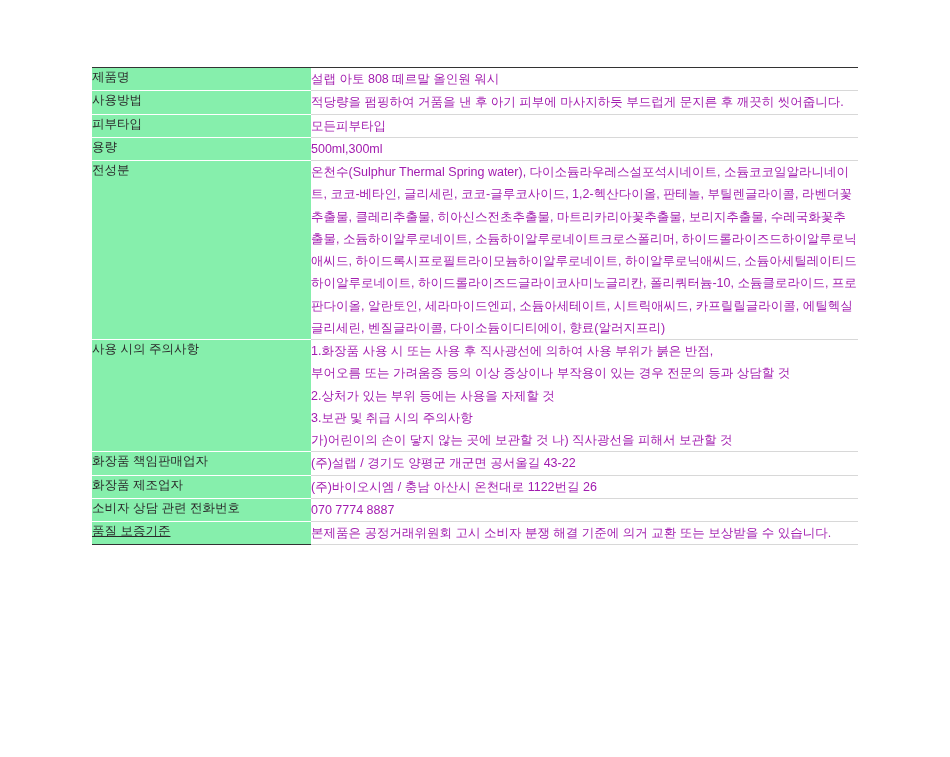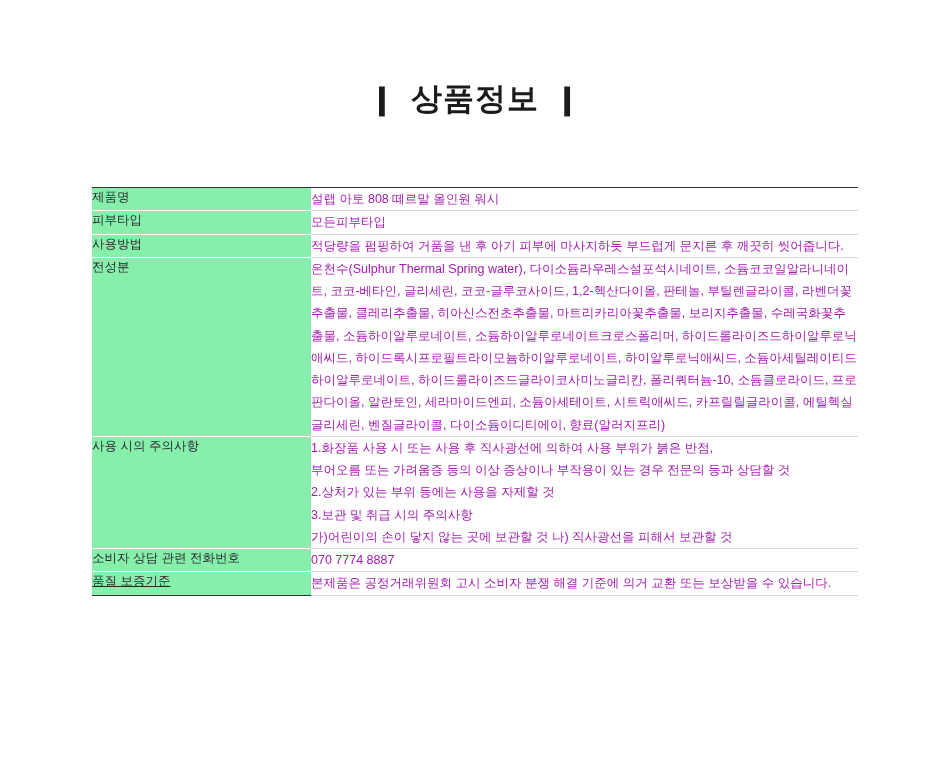--- a/index.html
+++ b/index.html
@@ -87,60 +87,73 @@
   }
   .val-line {
     display: block;
   }
 </style>
 </head>
 <body>
 
 <div class="page">
 
-  <div class="title-wrap">
-    <div class="title">
-      <span class="bar">❙</span><span class="txt">상품정보</span><span class="bar">❙</span>
-    </div>
-  </div>
 
   <table class="info">
     <tbody id="table-body">
         <tr class="first">
           <td class="label">제품명</td>
           <td class="value">
             <span class="val-line">설랩 아토 808 떼르말 올인원 워시</span>
           </td>
         </tr>
         <tr>
+          <td class="label">사용방법</td>
+          <td class="value">
+            <span class="val-line">적당량을 펌핑하여 거품을 낸 후 아기 피부에 마사지하듯 부드럽게 문지른 후 깨끗히 씻어줍니다.</span>
+          </td>
+        </tr>
+        <tr>
           <td class="label">피부타입</td>
           <td class="value">
             <span class="val-line">모든피부타입</span>
           </td>
         </tr>
         <tr>
-          <td class="label">사용방법</td>
+          <td class="label">용량</td>
           <td class="value">
-            <span class="val-line">적당량을 펌핑하여 거품을 낸 후 아기 피부에 마사지하듯 부드럽게 문지른 후 깨끗히 씻어줍니다.</span>
+            <span class="val-line">500ml,300ml</span>
           </td>
         </tr>
         <tr>
           <td class="label">전성분</td>
           <td class="value">
             <span class="val-line">온천수(Sulphur Thermal Spring water), 다이소듐라우레스설포석시네이트, 소듐코코일알라니네이트, 코코-베타인, 글리세린, 코코-글루코사이드, 1,2-헥산다이올, 판테놀, 부틸렌글라이콜, 라벤더꽃추출물, 클레리추출물, 히아신스전초추출물, 마트리카리아꽃추출물, 보리지추출물, 수레국화꽃추출물, 소듐하이알루로네이트, 소듐하이알루로네이트크로스폴리머, 하이드롤라이즈드하이알루로닉애씨드, 하이드록시프로필트라이모늄하이알루로네이트, 하이알루로닉애씨드, 소듐아세틸레이티드하이알루로네이트, 하이드롤라이즈드글라이코사미노글리칸, 폴리쿼터늄-10, 소듐클로라이드, 프로판다이올, 알란토인, 세라마이드엔피, 소듐아세테이트, 시트릭애씨드, 카프릴릴글라이콜, 에틸헥실글리세린, 벤질글라이콜, 다이소듐이디티에이, 향료(알러지프리)</span>
           </td>
         </tr>
         <tr>
           <td class="label">사용 시의 주의사항</td>
           <td class="value">
             <span class="val-line">1.화장품 사용 시 또는 사용 후 직사광선에 의하여 사용 부위가 붉은 반점,</span>
             <span class="val-line">부어오름 또는 가려움증 등의 이상 증상이나 부작용이 있는 경우 전문의 등과 상담할 것</span>
             <span class="val-line">2.상처가 있는 부위 등에는 사용을 자제할 것</span>
             <span class="val-line">3.보관 및 취급 시의 주의사항</span>
             <span class="val-line">가)어린이의 손이 닿지 않는 곳에 보관할 것 나) 직사광선을 피해서 보관할 것</span>
+          </td>
+        </tr>
+        <tr>
+          <td class="label">화장품 책임판매업자</td>
+          <td class="value">
+            <span class="val-line">(주)설랩 / 경기도 양평군 개군면 공서울길 43-22</span>
+          </td>
+        </tr>
+        <tr>
+          <td class="label">화장품 제조업자</td>
+          <td class="value">
+            <span class="val-line">(주)바이오시엠 / 충남 아산시 온천대로 1122번길 26</span>
           </td>
         </tr>
         <tr>
           <td class="label">소비자 상담 관련 전화번호</td>
           <td class="value">
             <span class="val-line">070 7774 8887</span>
           </td>
         </tr>
         <tr class=" last">
           <td class="label">품질 보증기준</td>

